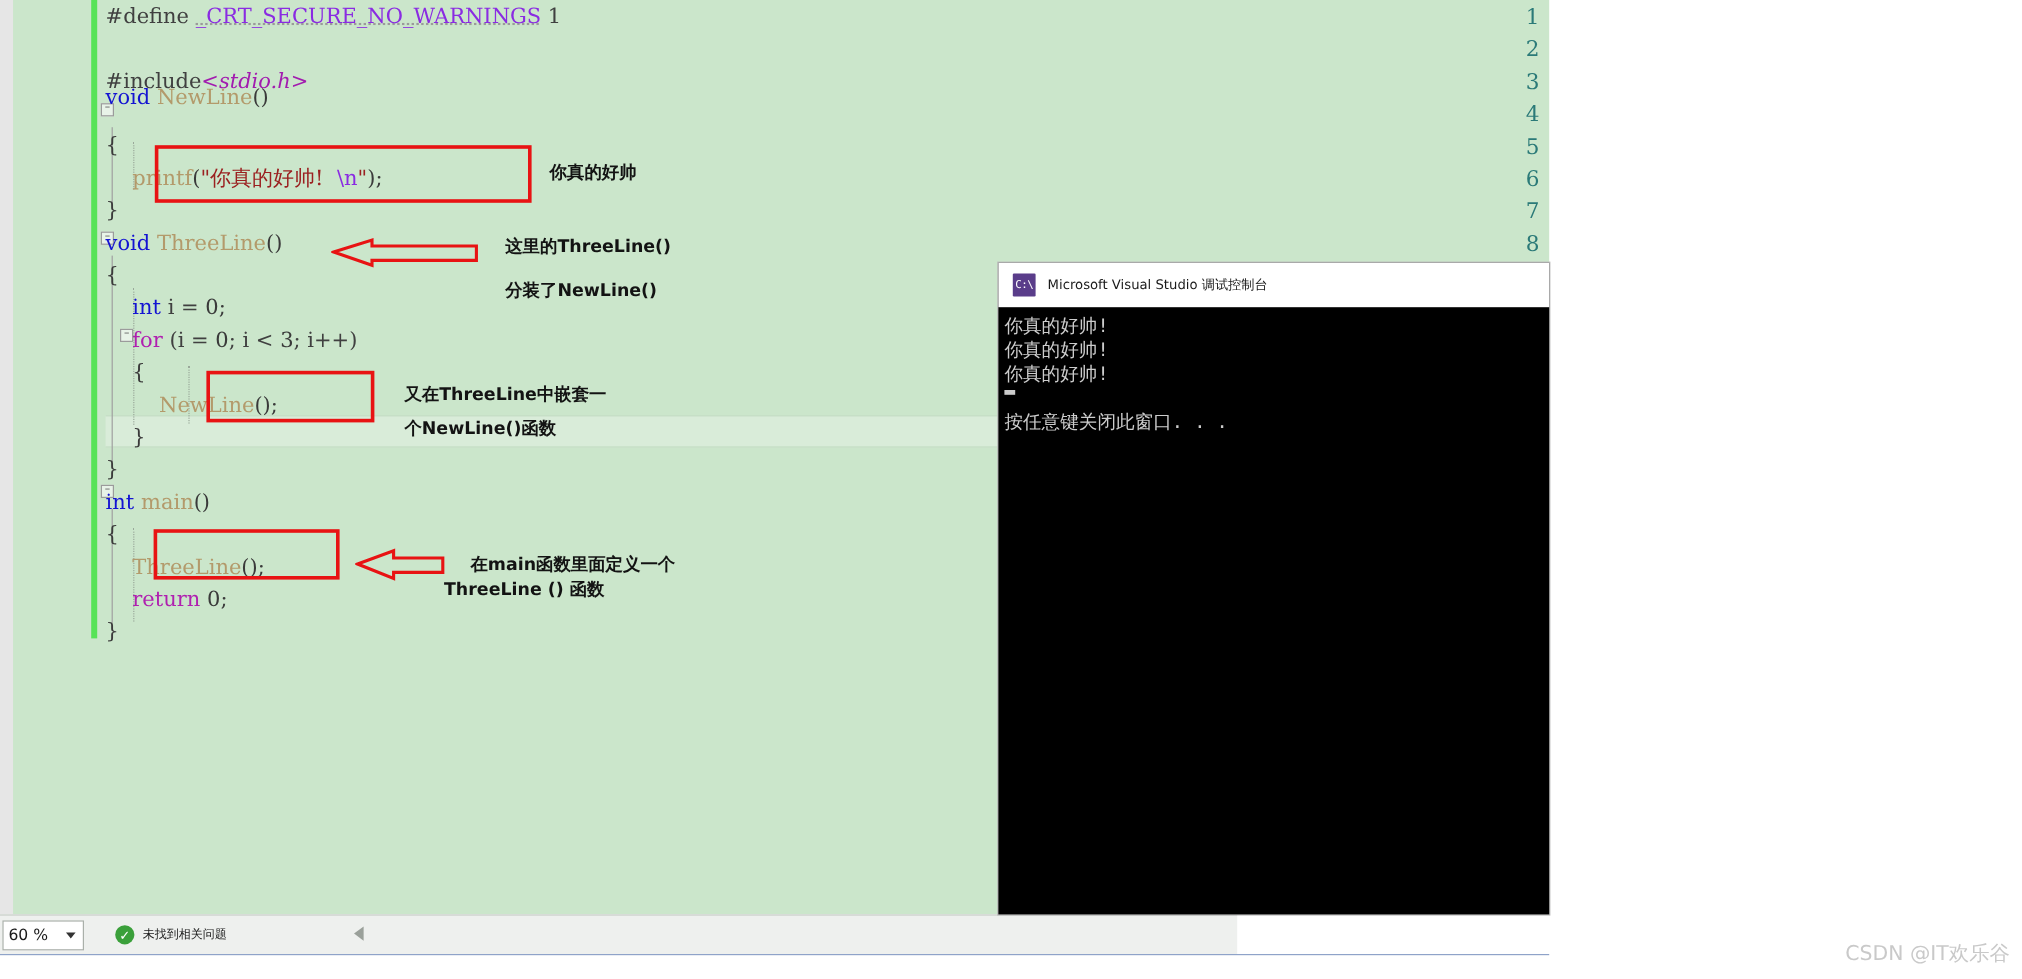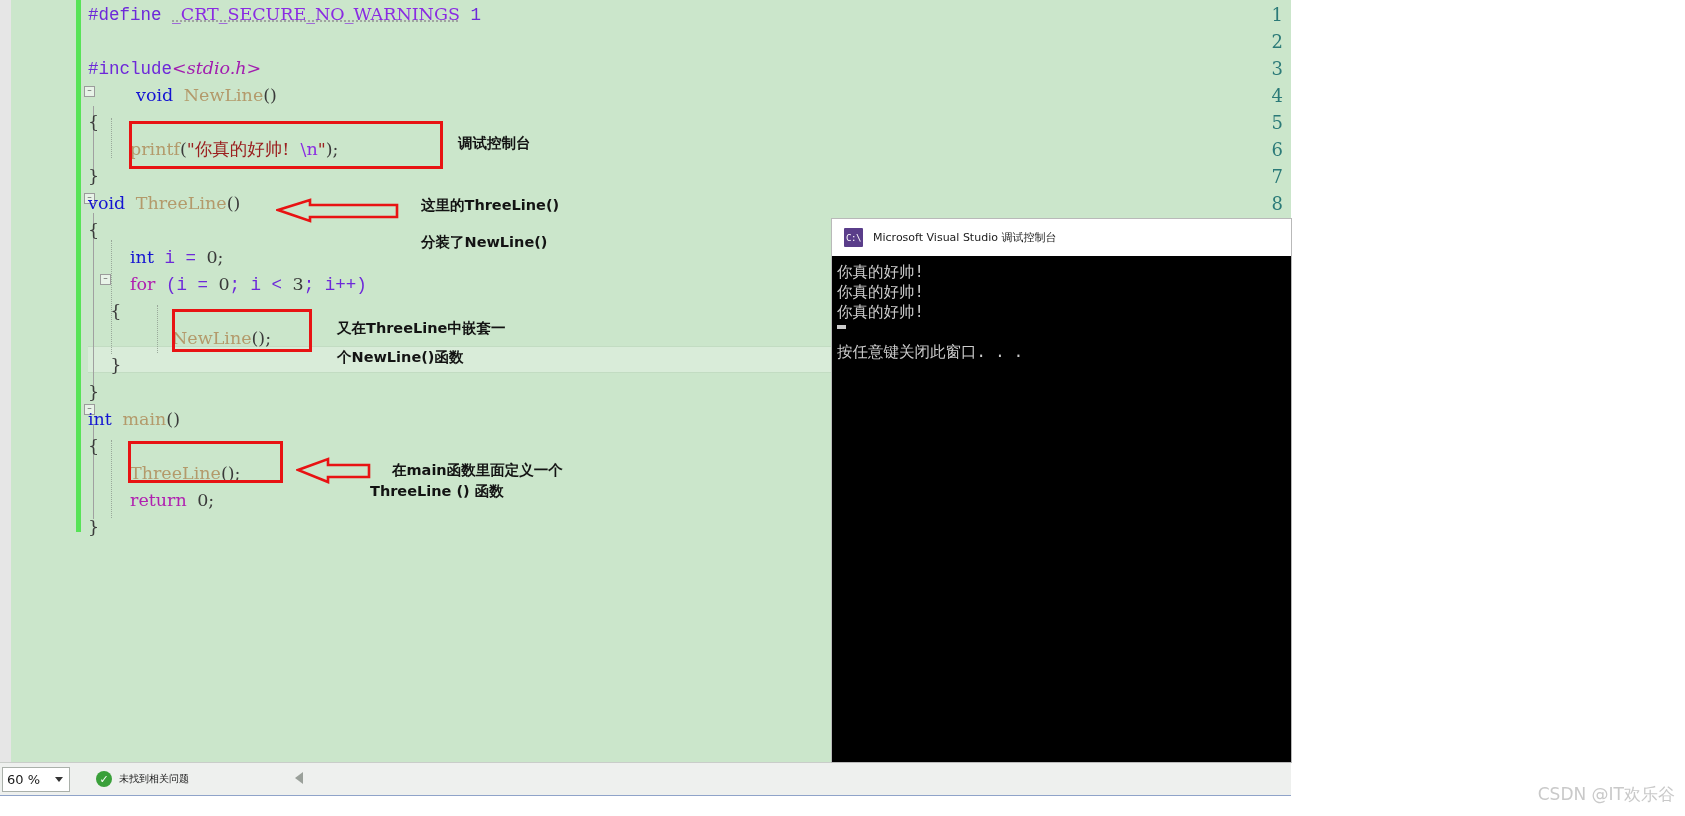--- a/index.html
+++ b/index.html
@@ -47,21 +47,21 @@
     color: #3a3a3a;
   }
   .kw   { color: #1414d2; }
   .kwf  { color: #b020b0; }
   .macro{ color: #8a2be2; text-decoration: underline; text-decoration-style: dotted; text-decoration-color:#9a9a9a; }
   .hdr  { color: #a21caf; font-style: italic; }
   .str  { color: #9b2020; }
   .esc  { color: #8a2be2; }
   .fn   { color: #b39a6b; }
   .num  { color: #3a3a3a; }
-  .plain{ color: #6d28d9; font-family: Liberation Mono, monospace; }
+  .plain{ color: #404040; }
   .punc { color: #3a3a3a; }
 
   
   .fold {
     position: absolute; width: 11px; height: 11px;
     border: 1px solid #9b9b9b; background: #e8f3e8;
     font-size: 9px; line-height: 9px; text-align: center; color: #555;
     font-family: "DejaVu Sans", sans-serif;
   }
   .fold::before { content: "–"; position: relative; top:-1px; }
@@ -115,21 +115,21 @@
     white-space: pre; overflow: hidden; height: 506px;
   }
   #console-body .blank { height: 20px; }
   #cursor {
     position: absolute; left: 5px; top: 106px;
     width: 9px; height: 4px; background: #cccccc;
   }
 
   
   #statusbar {
-    position: absolute; left: 0; top: 762px; width: 1291px; height: 33px;
+    position: absolute; left: 0; top: 762px; width: 1031px; height: 33px;
     background: #eef0ee; border-top: 1px solid #c9cdc9;
     display: flex; align-items: center;
   }
   #zoom-box {
     width: 68px; height: 25px; margin-left: 2px;
     border: 1px solid #aab0aa; background: #ffffff;
     display: flex; align-items: center; justify-content: space-between;
     padding: 0 4px;
     font-family: "DejaVu Sans", sans-serif; font-size: 13px; color:#1a1a1a;
   }
@@ -203,21 +203,21 @@
     <div class="brace-line" style="left:93px; top:424px; height:95px;"></div>
     <div class="guide" style="left:111px; top:118px; height:40px;"></div>
     <div class="guide" style="left:111px; top:240px; height:114px;"></div>
     <div class="guide" style="left:111px; top:440px; height:78px;"></div>
     <div class="guide" style="left:157px; top:305px; height:48px;"></div>
 
     <div id="code">
         <div class="cl" style="top: 1px;"><span class="plain">#define </span><span class="macro">_CRT_SECURE_NO_WARNINGS</span><span class="plain"> 1</span></div>
         <div class="cl" style="top: 28px;"></div>
         <div class="cl" style="top: 55px;"><span class="plain">#include</span><span class="hdr">&lt;stdio.h&gt;</span></div>
-        <div class="cl" style="top: 82px; margin-left: 48px;"><span class="kw">void</span><span class="plain"> </span><span class="fn">NewLine</span><span class="punc">()</span></div>
+        <div class="cl" style="top: 69px;"><span class="kw">void</span><span class="plain"> </span><span class="fn">NewLine</span><span class="punc">()</span></div>
         <div class="cl" style="top: 109px;"><span class="punc">{</span></div>
         <div class="cl" style="top: 136px;"><span class="plain">    </span><span class="fn">printf</span><span class="punc">(</span><span class="str">"你真的好帅!  </span><span class="esc">\n</span><span class="str">"</span><span class="punc">);</span></div>
         <div class="cl" style="top: 163px;"><span class="punc">}</span></div>
         <div class="cl" style="top: 190px;"><span class="kw">void</span><span class="plain"> </span><span class="fn">ThreeLine</span><span class="punc">()</span></div>
         <div class="cl" style="top: 217px;"><span class="punc">{</span></div>
         <div class="cl" style="top: 244px;"><span class="plain">    </span><span class="kw">int</span><span class="plain"> i = </span><span class="num">0</span><span class="punc">;</span></div>
         <div class="cl" style="top: 271px;"><span class="plain">    </span><span class="kwf">for</span><span class="plain"> (i = </span><span class="num">0</span><span class="plain">; i &lt; </span><span class="num">3</span><span class="plain">; i++)</span></div>
         <div class="cl" style="top: 298px;"><span class="punc">    {</span></div>
         <div class="cl" style="top: 325px; text-align: center;"><span class="plain">        </span><span class="fn">NewLine</span><span class="punc">();</span></div>
         <div class="cl" style="top: 352px;"><span class="punc">    }</span></div>
@@ -233,21 +233,21 @@
     <div class="redbox" style="left:172px; top:309px;  width:140px; height:43px;"></div>
     <div class="redbox" style="left:128px; top:441px;  width:155px; height:42px;"></div>
 
     <svg class="arrow" style="left:276px; top:196px;" width="124" height="28" viewBox="0 0 124 28">
       <polygon points="2,14 34,4 34,9 121,9 121,21 34,21 34,25" fill="none" stroke="#e81313" stroke-width="2.6" stroke-linejoin="miter"></polygon>
     </svg>
     <svg class="arrow" style="left:296px; top:455px;" width="76" height="30" viewBox="0 0 76 30">
       <polygon points="2,15 32,4 32,10 73,10 73,22 32,22 32,27" fill="none" stroke="#e81313" stroke-width="2.6" stroke-linejoin="miter"></polygon>
     </svg>
 
-    <div class="anno" style="left:458px; top:134px;">调试控制台</div>
+    <div class="anno" style="left:458px; top:134px;">你真的好帅</div>
     <div class="anno" style="left:421px; top:196px;">这里的ThreeLine()</div>
     <div class="anno" style="left:421px; top:233px;">分装了NewLine()</div>
     <div class="anno" style="left:337px; top:319px;">又在ThreeLine中嵌套一</div>
     <div class="anno" style="left:337px; top:348px;">个NewLine()函数</div>
     <div class="anno" style="left:370px; top:461px;padding-left:22px;">在main函数里面定义一个</div>
     <div class="anno" style="left:370px; top:482px;">ThreeLine () 函数</div>
   </div>
 
   <div id="statusbar">
     <div id="zoom-box">

